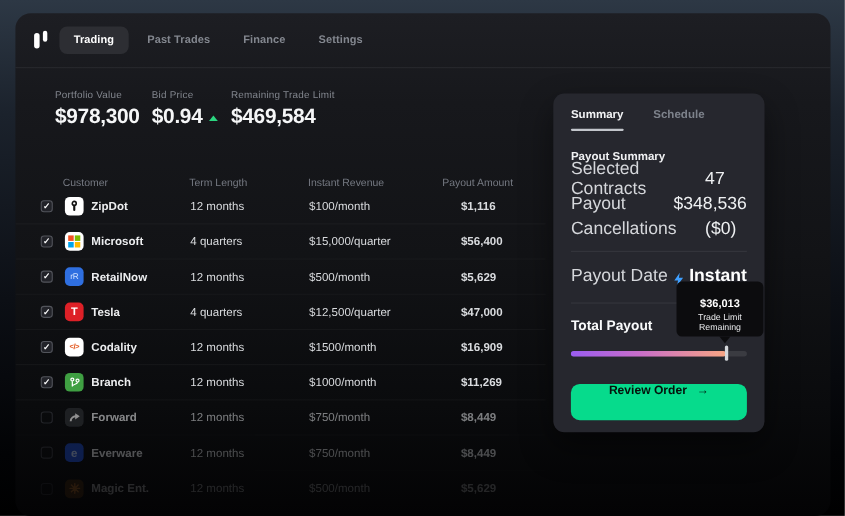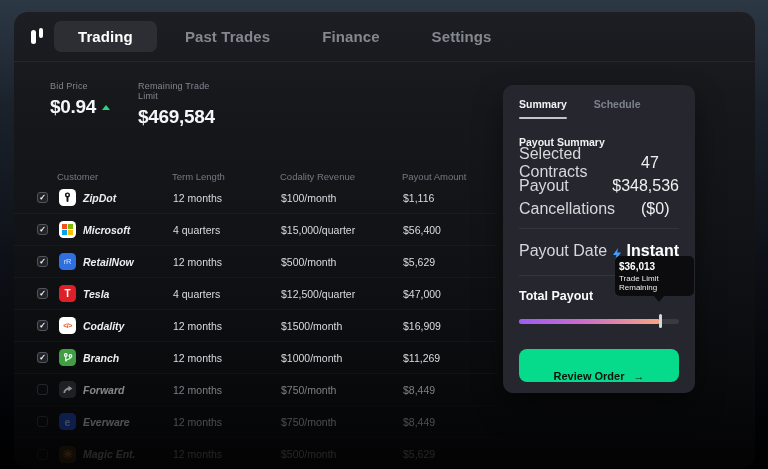--- a/index.html
+++ b/index.html
@@ -13,21 +13,21 @@
     position:absolute; left:14px; top:12px; width:741px; height:457px;
     border-radius:14px; overflow:hidden;
     background:linear-gradient(180deg,#1d1e23 0%,#17181c 18%,#121316 48%,#0a0b0d 78%,#030304 100%);
   }
   
   .nav { height:50px; display:flex; align-items:center; padding:0 17px; border-bottom:1px solid rgba(255,255,255,0.055); }
   .logo { position:relative; width:14px; height:17px; margin-right:9px; }
   .logo .bar-l { position:absolute; left:0; top:2px; width:4.5px; height:14px; background:#fff; border-radius:2.5px; }
   .logo .bar-r { position:absolute; left:7.5px; top:0; width:4.5px; height:10px; background:#fff; border-radius:2.5px; }
   .nav-tabs { display:flex; align-items:center; gap:4px; }
-  .nav-tab { font-size:15px; font-weight:600; color:#83878f; padding:7px 24px; border-radius:7px; cursor:pointer; letter-spacing:.1px;text-align:center;}
+  .nav-tab { font-size:10px; font-weight:600; color:#83878f; padding:7px 13px; border-radius:7px; cursor:pointer; letter-spacing:.1px;text-align:center;}
   .nav-tab.active { background:#2d2e33; color:#ffffff; font-weight:700; }
   
   .stats { display:flex; margin:19px 0 0 36px; }
   .stat { margin-right:0; }
   .stat:nth-child(1){ width:88px; } .stat:nth-child(2){ width:72px; }
   .stat-label { font-size:9px; color:#82868e; letter-spacing:.2px; }
   .stat-value { font-size:19px; font-weight:700; color:#f5f6f7; margin-top:5px; letter-spacing:-0.3px; display:flex; align-items:center;}
   .trend-up { width:0; height:0; border-left:4px solid transparent; border-right:4px solid transparent; border-bottom:5px solid #2bd680; margin-left:6px; }
   
   .table { margin-top:36px; width:482px; }
@@ -45,24 +45,24 @@
   .logo-cell svg { display:block; }
   .lg-white { background:#ffffff; } .lg-retailnow { background:#2f6fe0; color:#cfe0ff; font-size:7.5px; font-weight:400; letter-spacing:-0.3px;}
   .lg-tesla { background:#dd2027; color:#fff; font-size:10px; font-weight:700; }
   .lg-codality { color:#e2571e; font-size:7px; font-weight:700; letter-spacing:-0.5px;}
   .lg-branch { background:#3f9f42; } .lg-forward { background:#313338; }
   .lg-everware { background:#1d4fd7; color:#bcd2ff; font-size:10.5px; font-weight:700; }
   .lg-magic { background:#5c350d; }
   .ms-grid { display:grid; grid-template-columns:5px 5px; grid-template-rows:5px 5px; gap:1px; }
   .ms-grid span:nth-child(1){background:#f25022;} .ms-grid span:nth-child(2){background:#7fba00;}
   .ms-grid span:nth-child(3){background:#00a4ef;} .ms-grid span:nth-child(4){background:#ffb900;}
-  .cell-name { width:90px; font-size:10.5px; font-weight:700; color:#ecedef;font-style:italic; }
+  .cell-name { width:90px; font-size:10.5px; font-weight:700; color:#ecedef; }
   .cell-term { width:108px; font-size:10.5px; font-weight:500; color:#d9dbde; }
   .cell-revenue { width:122px; font-size:10.5px; font-weight:500; color:#d9dbde; }
-  .cell-payout { flex:1; font-size:10.5px; font-weight:400; color:#d9dbde; }
+  .cell-payout { flex:1; font-size:10.5px; font-weight:700; color:#d9dbde;margin-left:16px; }
   
   .panel { position:absolute; left:489px; top:73px; width:192px; height:308px; background:#26272e;
            border-radius:10px; box-shadow:0 14px 30px rgba(0,0,0,0.45); padding:13px 16px; }
   .panel-tabs { display:flex; gap:27px; }
   .panel-tab { font-size:10.5px; color:#7d828b; font-weight:600; padding-bottom:9px; position:relative; cursor:pointer;}
   .panel-tab.active { color:#f2f3f5; font-weight:700; }
   .panel-tab.active::after { content:""; position:absolute; left:0; right:0; bottom:0; height:2px; background:#c2c5cb; border-radius:1px;}
   .section-title { margin-top:17px; font-size:10.5px; font-weight:700; color:#f0f1f3; }
   .p-row { height:23px; display:flex; align-items:center; font-size:16px; }
   .p-row .p-label { width:122px; color:#d5d7db; }
@@ -72,28 +72,28 @@
   .payout-date-row { margin-top:10px; }
   .payout-date-row .p-value { display:flex; align-items:flex-end; gap:5px; font-weight:700; color:#fff; }
   .divider2 { margin-top:13px; }
   .total-label { margin-top:13px; font-size:12.5px; font-weight:700; color:#fafbfc; }
   .slider { position:relative; margin-top:11px; height:14px; }
   .slider-track { position:absolute; left:0; right:0; top:5px; height:5px; border-radius:3px; background:#3a3b41; }
   .slider-fill { position:absolute; left:0; top:5px; height:5px; border-radius:3px;
                  background:linear-gradient(90deg,#9b5df2 0%,#c96ec9 45%,#f7a583 100%); }
   .slider-handle { position:absolute; top:0; width:3px; height:14px; border-radius:2px; background:#d4d7db; cursor:pointer;}
   .tooltip { position:absolute; left:112px; top:171px; width:79px; background:#0c0c0e; border-radius:5px;
-             padding:5px 4px 4px; text-align:left; z-index:3; }
+             padding:15px 4px 4px; text-align:center; z-index:3; }
   .tooltip::after { content:""; position:absolute; top:100%; left:39px; border-left:5px solid transparent;
                     border-right:5px solid transparent; border-top:6px solid #0c0c0e; }
   .tooltip-value { font-size:10px; font-weight:700; color:#fff; }
   .tooltip-label { font-size:8px; color:#e8e9eb; margin-top:2px; }
   .review-btn { margin-top:21px; width:100%; height:33px; border:none; border-radius:8px; background:#06db8c;
                 color:#05130c; font-family:"Liberation Sans",sans-serif; font-size:11px; font-weight:700;
-                display:flex; align-items:flex-end; justify-content:center; gap:9px; cursor:pointer; }
+                display:flex; align-items:flex-start; justify-content:center; gap:9px; cursor:pointer; }
   .lightning svg{ display:block; }
 </style>
 </head>
 <body>
 
 <div class="window">
 
   <div class="nav">
     <div class="logo">
       <span class="bar-l"></span>
@@ -102,34 +102,38 @@
     <div class="nav-tabs" id="nav-tabs">
         <div class="nav-tab active">Trading</div>
         <div class="nav-tab">Past Trades</div>
         <div class="nav-tab">Finance</div>
         <div class="nav-tab">Settings</div>
       </div>
   </div>
 
   <div class="stats" id="stats">
       <div class="stat">
+        <div class="stat-label">Portfolio Value</div>
+        <div class="stat-value">$978,300</div>
+      </div>
+      <div class="stat">
         <div class="stat-label">Bid Price</div>
         <div class="stat-value">$0.94<span class="trend-up"></span></div>
       </div>
       <div class="stat">
         <div class="stat-label">Remaining Trade Limit</div>
         <div class="stat-value">$469,584</div>
       </div>
     </div>
 
   <div class="table">
     <div class="thead" id="thead">
         <div class="th-customer">Customer</div>
         <div class="th-term">Term Length</div>
-        <div class="th-revenue">Codality Revenue</div>
+        <div class="th-revenue">Instant Revenue</div>
         <div class="th-payout">Payout Amount</div>
       </div>
     <div id="tbody">
         <div class="trow">
           <div class="checkbox checked"></div>
           <div class="logo-cell lg-white">
             <svg width="13" height="13" viewBox="0 0 16 16">
               <circle cx="8" cy="4.8" r="2.2" fill="none" stroke="#131313" stroke-width="1.8"></circle>
               <path d="M8 7.4v4.8" stroke="#131313" stroke-width="2.4" stroke-linecap="round"></path>
             </svg>

